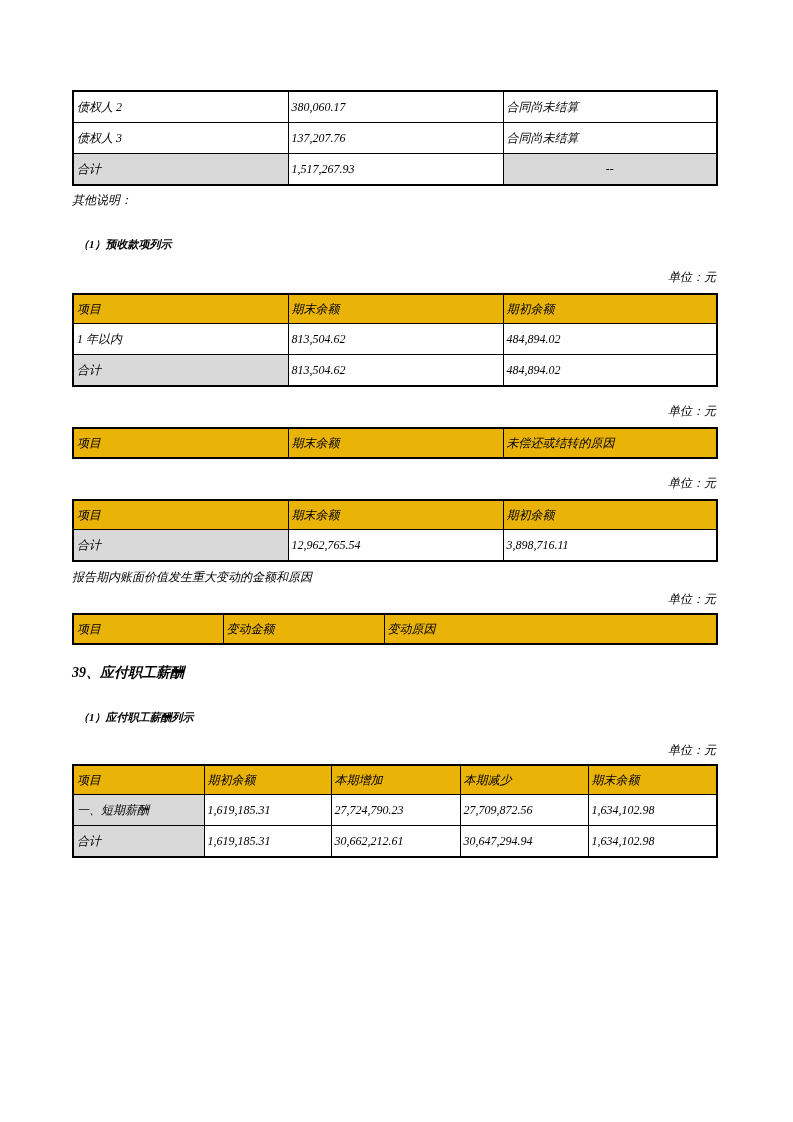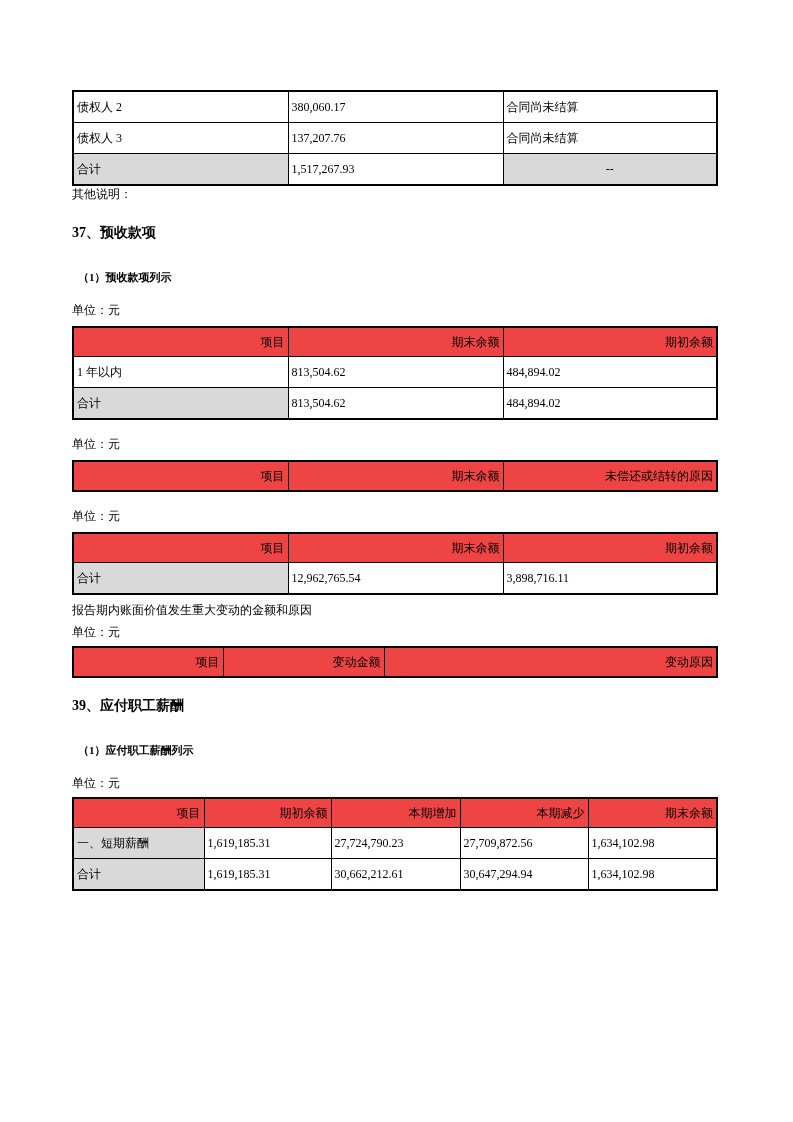--- a/index.html
+++ b/index.html
@@ -2,42 +2,42 @@
 <html><head>
 <meta charset="utf-8">
 <style>
   html,body { margin:0; padding:0; background:#888; }
   .page {
     width: 793px; height: 1122px; background: #ffffff; margin: 0 auto;
     box-sizing: border-box; padding: 90px 77px 0 72px;
     font-family: "Liberation Serif", "DejaVu Serif", serif;
     color: #000; font-size: 12px; overflow: hidden;
   }
-  .content { width: 644px; }
+  .content { width: 644px; font-style: italic; }
 
   table.fin {
     border-collapse: collapse; table-layout: fixed; width: 644px;
     border: 2px solid #000;
   }
   table.fin td, table.fin th {
     border: 1px solid #000; padding: 0 3px; font-weight: normal;
     font-size: 12px; line-height: 15px; height: 30px; overflow: hidden;
     vertical-align: middle; word-break: break-all;
   }
-  table.fin tr.hdr td { height: 28px; text-align: right; background: #ef4444; }
+  table.fin tr.hdr td { height: 28px; text-align: left; background: #eab308; }
   .shade { background: #d9d9d9; }
   .l { text-align: left; }
   .r { text-align: left; padding-right: 2px !important; }
   .c { text-align: center; }
   .tall { height: 45px !important; }
 
-  .note-line { margin-top: 0; line-height: 17px; }
+  .note-line { margin-top: 6px; line-height: 17px; }
   .h-main { font-weight: bold; font-size: 14px; line-height: 19px; margin: 0; }
   .h-sub  { font-weight: bold; font-size: 11px; line-height: 18px; margin: 0; padding-left: 6px; }
-  .unit   { line-height: 16px; }
+  .unit   { text-align: right; line-height: 16px; }
 
   .mt-t1   { margin-top: 0; }
   .mt-h37  { margin-top: 20px; }
   .mt-sub  { margin-top: 26px; }
   .mt-unit { margin-top: 16px; }
   .mt-tbl  { margin-top: 8px; }
   .mt-h38  { margin-top: 22px; }
   .mt-note { margin-top: 7px; }
   .mt-unit-sm { margin-top: 5px; }
   .mt-tbl-sm  { margin-top: 6px; }
@@ -69,21 +69,20 @@
         <tr>
           <td class="l shade">合计</td>
           <td class="r">1,517,267.93</td>
           <td class="c shade">--</td>
         </tr>
       </tbody>
     </table>
 
     <div class="note-line">其他说明：</div>
 
-    <h3 class="h-main mt-h37">37、预收款项</h3>
     <h4 class="h-sub mt-sub">（1）预收款项列示</h4>
     <div class="unit mt-unit">单位：元</div>
 
     <table class="fin mt-tbl">
       <colgroup>
           <col style="width:215px">
           <col style="width:215px">
           <col style="width:214px">
         </colgroup>
       <tbody>

